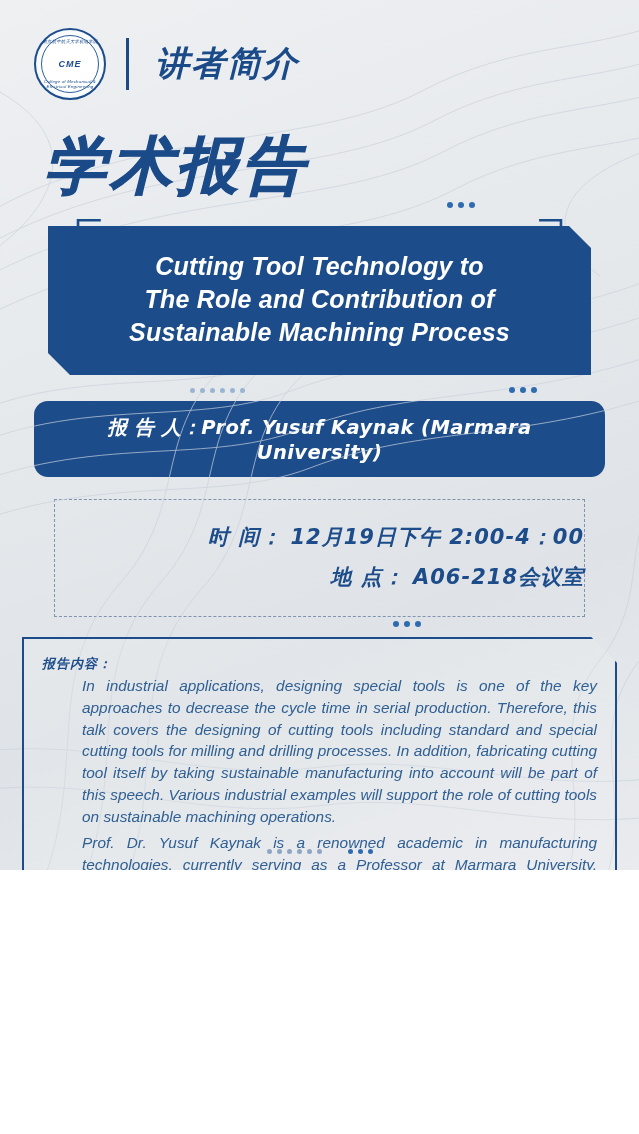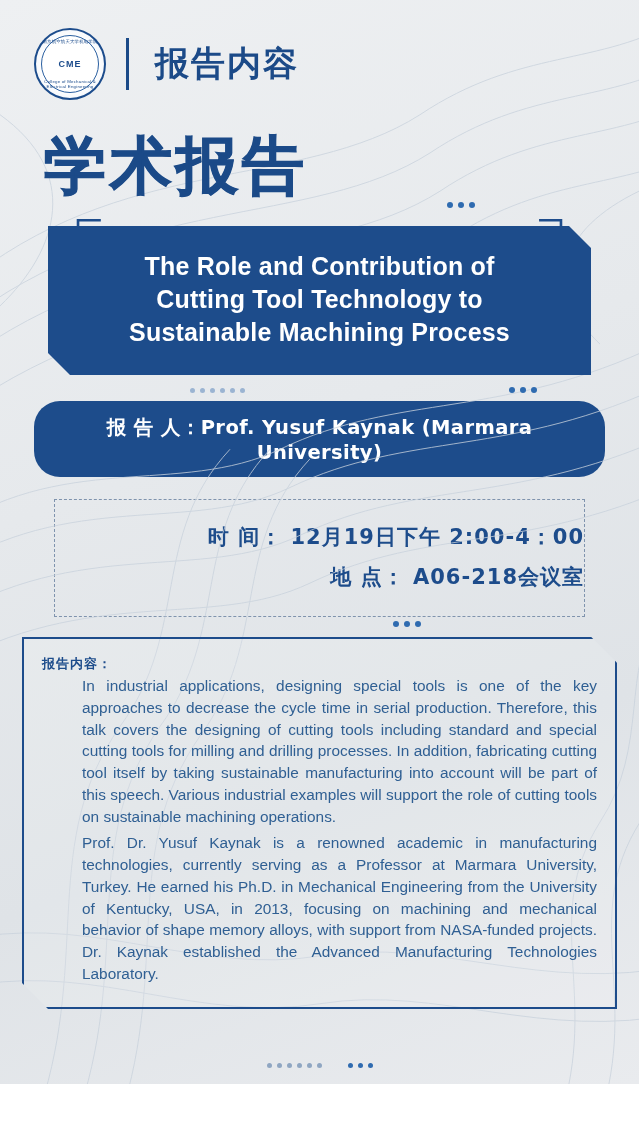--- a/index.html
+++ b/index.html
@@ -4,23 +4,24 @@
 <style>
   * { box-sizing: border-box; }
   html, body {
     margin: 0; padding: 0;
     width: 639px; height: 1134px;
     font-family: "Liberation Sans", sans-serif;
     overflow: hidden;
   }
   .poster {
     position: relative;
-    width: 639px; height: 1084px;
+    width: 639px; height: 870px;
     background: linear-gradient(160deg, #eef0f2 0%, #e6e9ec 40%, #dfe3e7 70%, #e9ebee 100%);
     overflow: hidden;
+    font-style: italic;
   }
   
   .swirls { position: absolute; inset: 0; pointer-events: none; }
   .swirls svg { width: 100%; height: 100%; display: block; }
 
   
   .header {
     position: relative;
     display: flex;
     align-items: center;
@@ -101,21 +102,21 @@
   }
   .dots-a, .dots-b { position: absolute; display: flex; gap: 5px; }
   .dot { width: 6px; height: 6px; border-radius: 50%; background: #2f6bb0; }
   .dot.sm { width: 5px; height: 5px; background: #9bb4d2; }
 
   
   .speaker {
     margin: 26px 34px 0 34px;
     background: #1d4c8b;
     color: #fff;
-    border-radius: 26px;
+    border-radius: 14px;
     padding: 13px 20px;
     text-align: center;
     font-size: 19.5px;
     font-weight: bold;
     font-family: "DejaVu Sans", sans-serif;
     letter-spacing: .4px;
   }
 
   
   .info-box {
@@ -190,42 +191,42 @@
     </svg>
   </div>
 
   <div class="header">
     <div class="seal">
       <div class="seal-top">南京航空航天大学机电学院</div>
       <div class="seal-inner">CME</div>
       <div class="seal-bot">College of Mechanical &amp; Electrical Engineering</div>
     </div>
     <div class="divider-bar"></div>
-    <div class="college">报告内容</div>
+    <div class="college">讲者简介</div>
   </div>
 
   <div class="big-title">学术报告</div>
 
   <div class="banner-wrap">
     <div class="banner-deco">
       <svg viewBox="0 0 579 170" xmlns="http://www.w3.org/2000/svg" style="width:100%;height:100%;position:absolute;top:-18px;left:0;">
         <path d="M14,28 L14,14 L40,14" fill="none" stroke="#1d4c8b" stroke-width="3"></path>
         <path d="M14,150 L14,164 L40,164" fill="none" stroke="#1d4c8b" stroke-width="3"></path>
         <path d="M565,28 L565,14 L540,14" fill="none" stroke="#1d4c8b" stroke-width="3"></path>
         <path d="M565,150 L565,164 L540,164" fill="none" stroke="#1d4c8b" stroke-width="3"></path>
       </svg>
     </div>
     <div class="dots-a" style="top:-24px; right:134px;">
       <span class="dot"></span>
       <span class="dot"></span>
       <span class="dot"></span>
     </div>
     <div class="banner">
+      <div class="line">Cutting Tool Technology to</div>
       <div class="line">The Role and Contribution of</div>
-      <div class="line">Cutting Tool Technology to</div>
       <div class="line">Sustainable Machining Process</div>
     </div>
     <div class="dots-b" style="bottom:-18px; left:160px;">
       <span class="dot sm"></span>
       <span class="dot sm"></span>
       <span class="dot sm"></span>
       <span class="dot sm"></span>
       <span class="dot sm"></span>
       <span class="dot sm"></span>
     </div>

